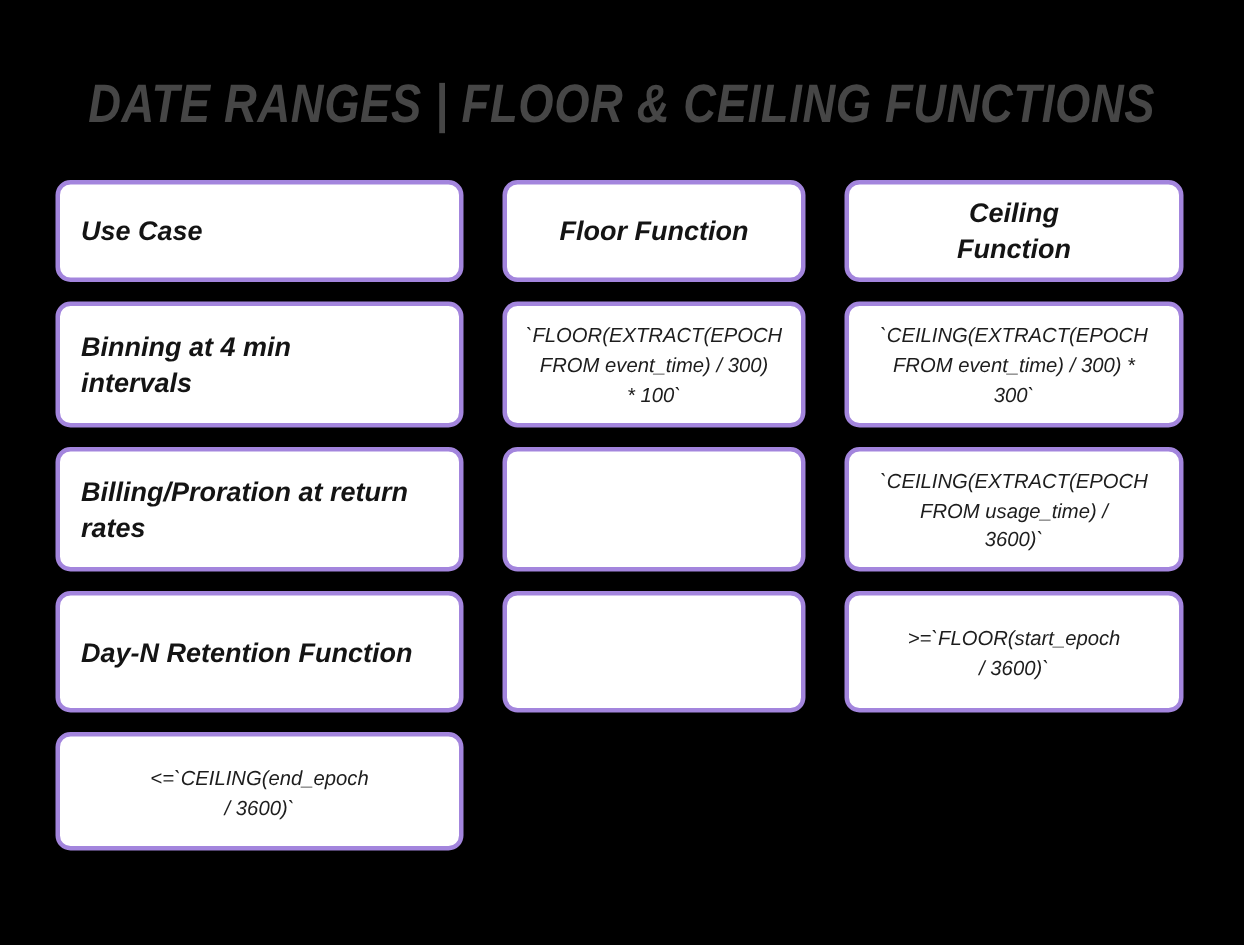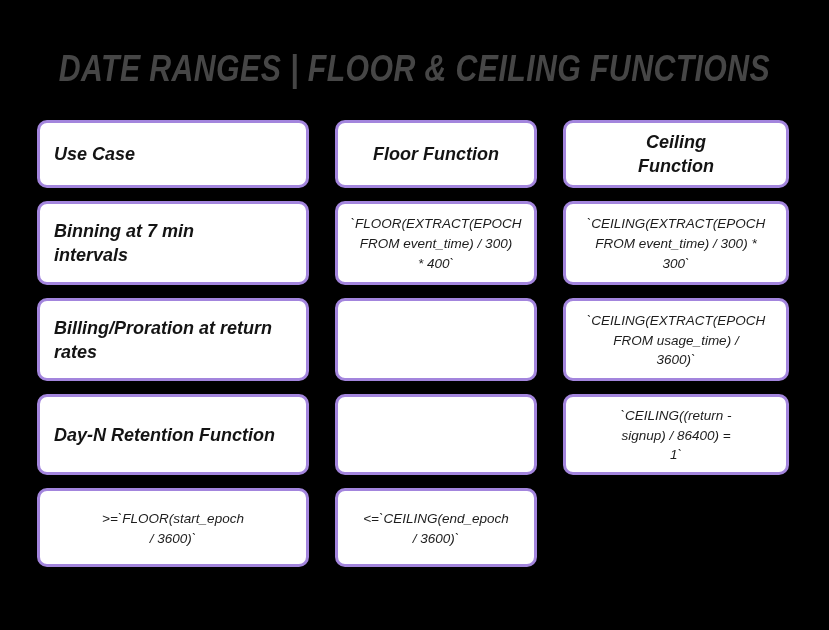--- a/index.html
+++ b/index.html
@@ -104,27 +104,27 @@
     </div>
     <div class="card header-cell">
       <span>Floor Function</span>
     </div>
     <div class="card header-cell">
       <span>Ceiling
 Function</span>
     </div>
 
     <div class="card label-cell">
-      <span>Binning at 7 min
+      <span>Binning at 4 min
 intervals</span>
     </div>
     <div class="card code-cell">
       <span>`FLOOR(EXTRACT(EPOCH
 FROM event_time) / 300)
-* 400`</span>
+* 100`</span>
     </div>
     <div class="card code-cell">
       <span>`CEILING(EXTRACT(EPOCH
 FROM event_time) / 300) *
 300`</span>
     </div>
 
     <div class="card label-cell">
       <span>Billing/Proration at return
 rates</span>
@@ -137,25 +137,20 @@
 FROM usage_time) /
 3600)`</span>
     </div>
 
     <div class="card label-cell">
       <span>Day-N Retention Function</span>
     </div>
     <div class="card code-cell">
       <span></span>
     </div>
-    <div class="card code-cell">
-      <span>`CEILING((return -
-signup) / 86400) =
-1`</span>
-    </div>
 
     <div class="card code-cell">
       <span>&gt;=`FLOOR(start_epoch
 / 3600)`</span>
     </div>
     <div class="card code-cell">
       <span>&lt;=`CEILING(end_epoch
 / 3600)`</span>
     </div>
 

